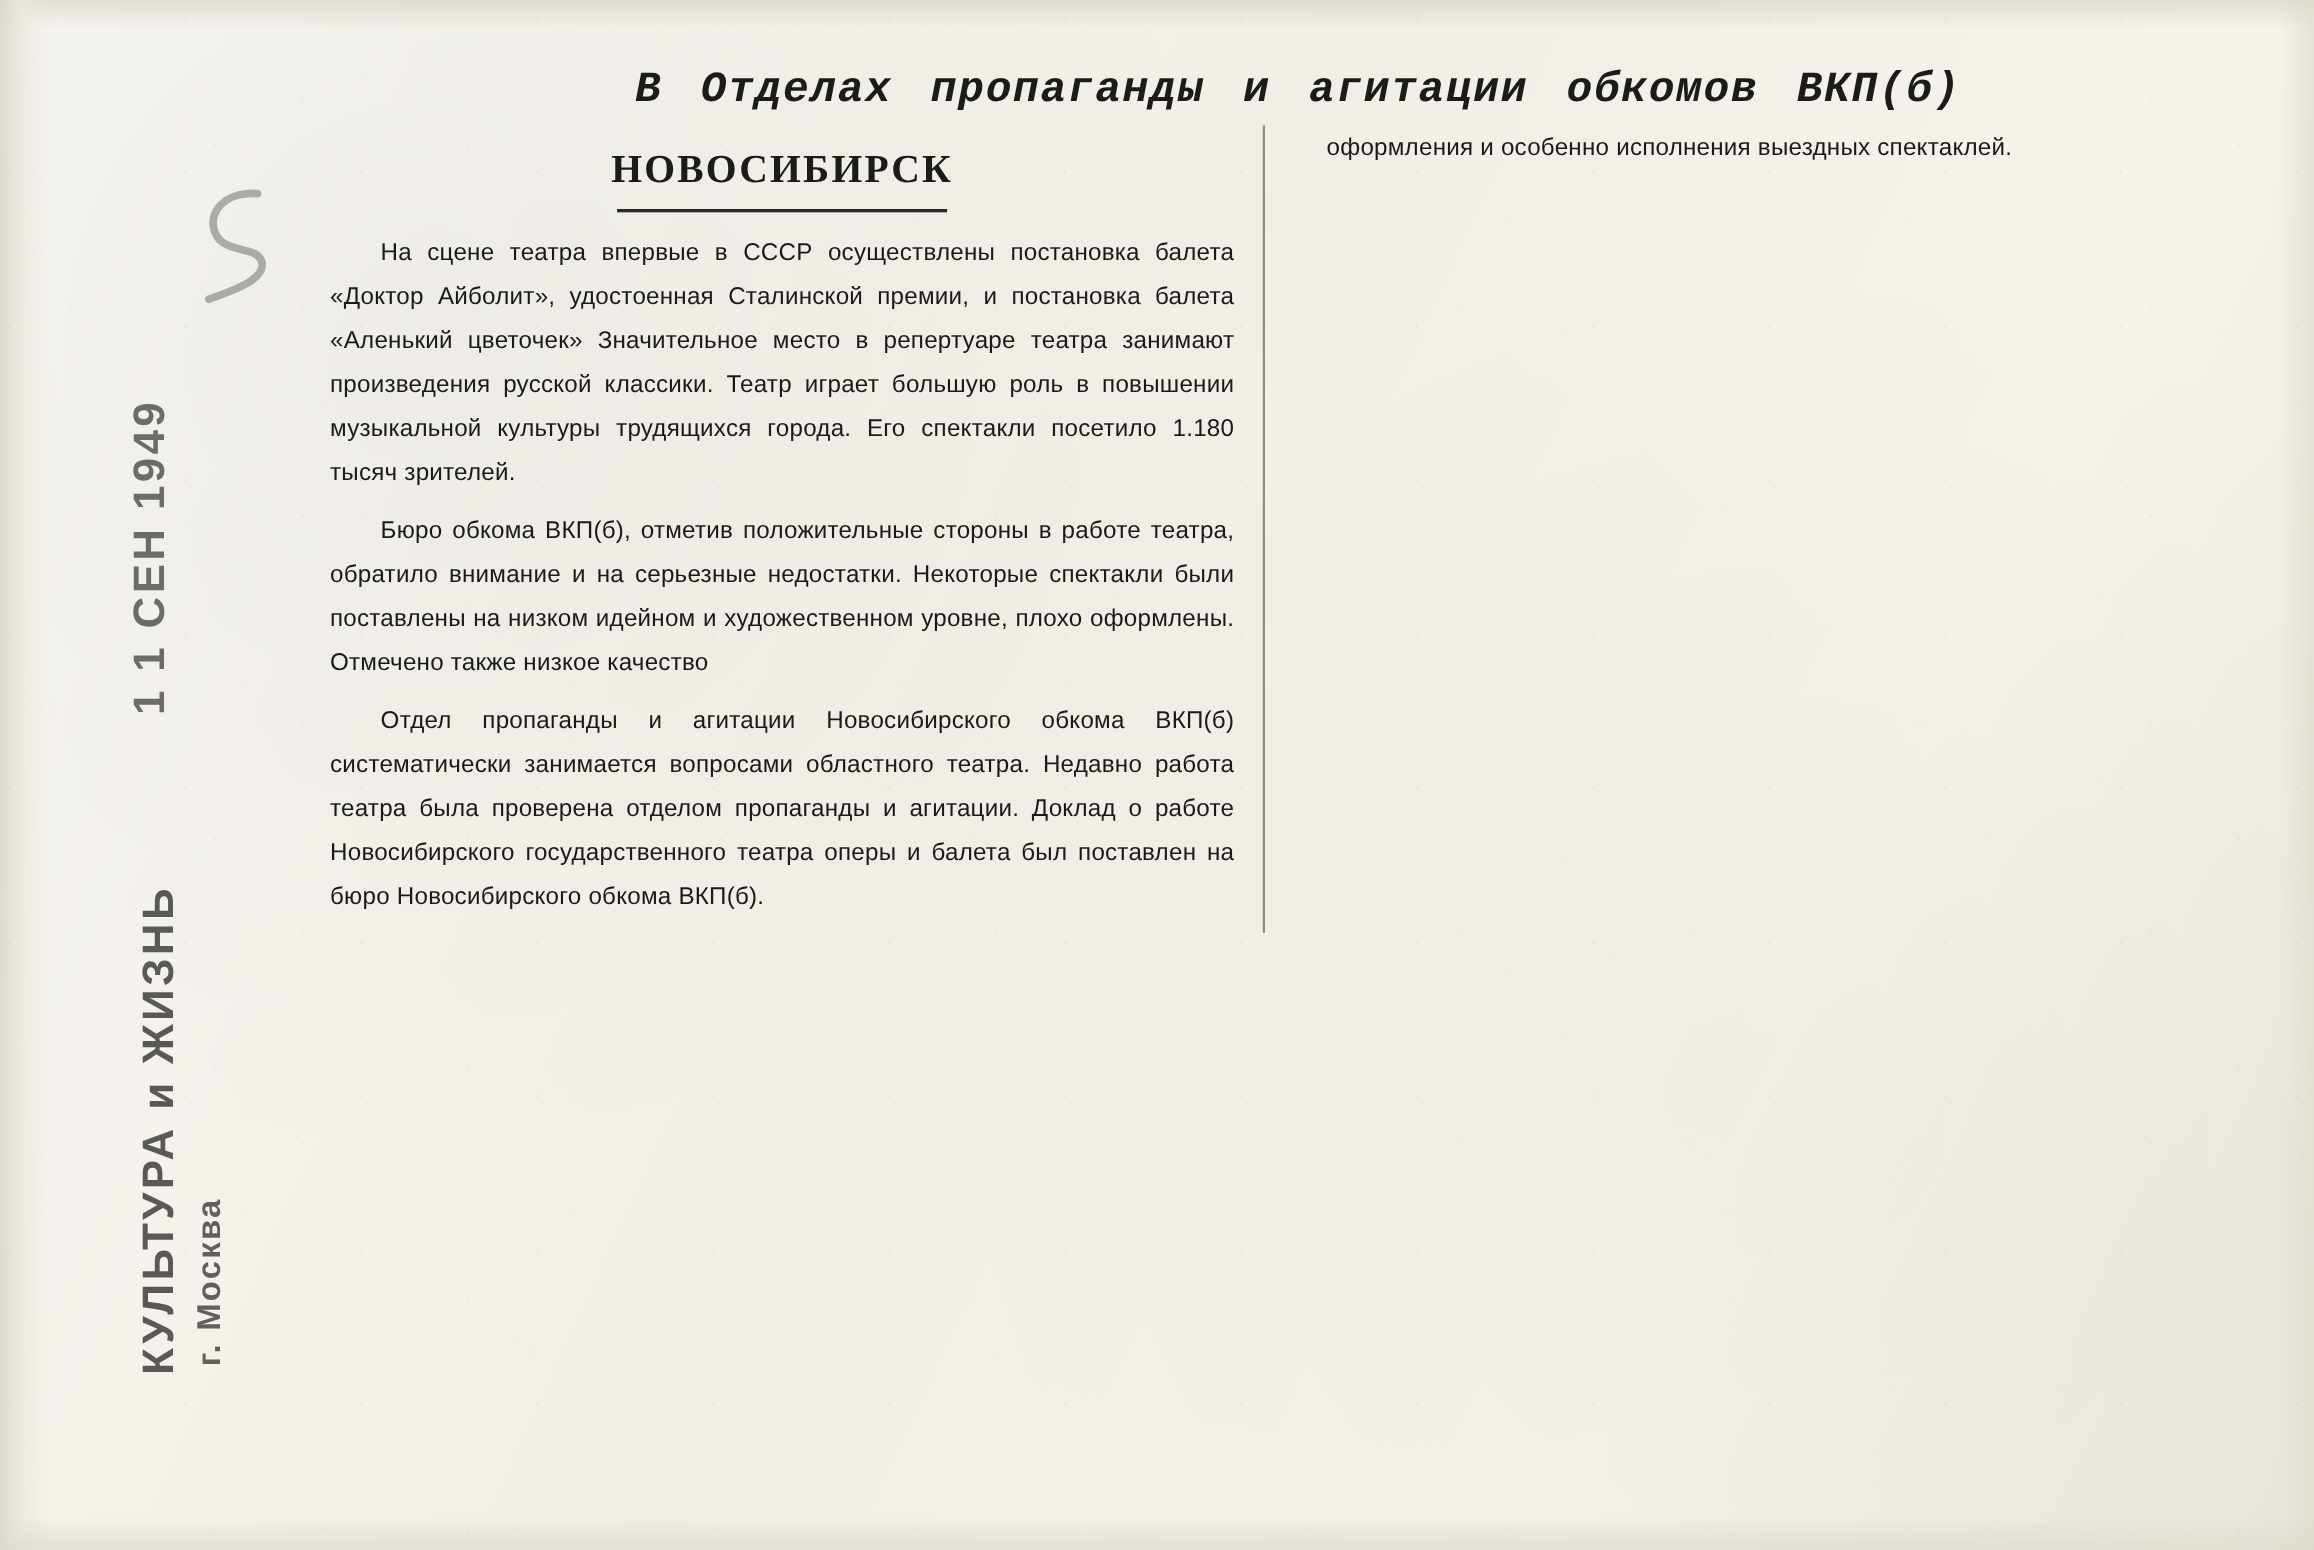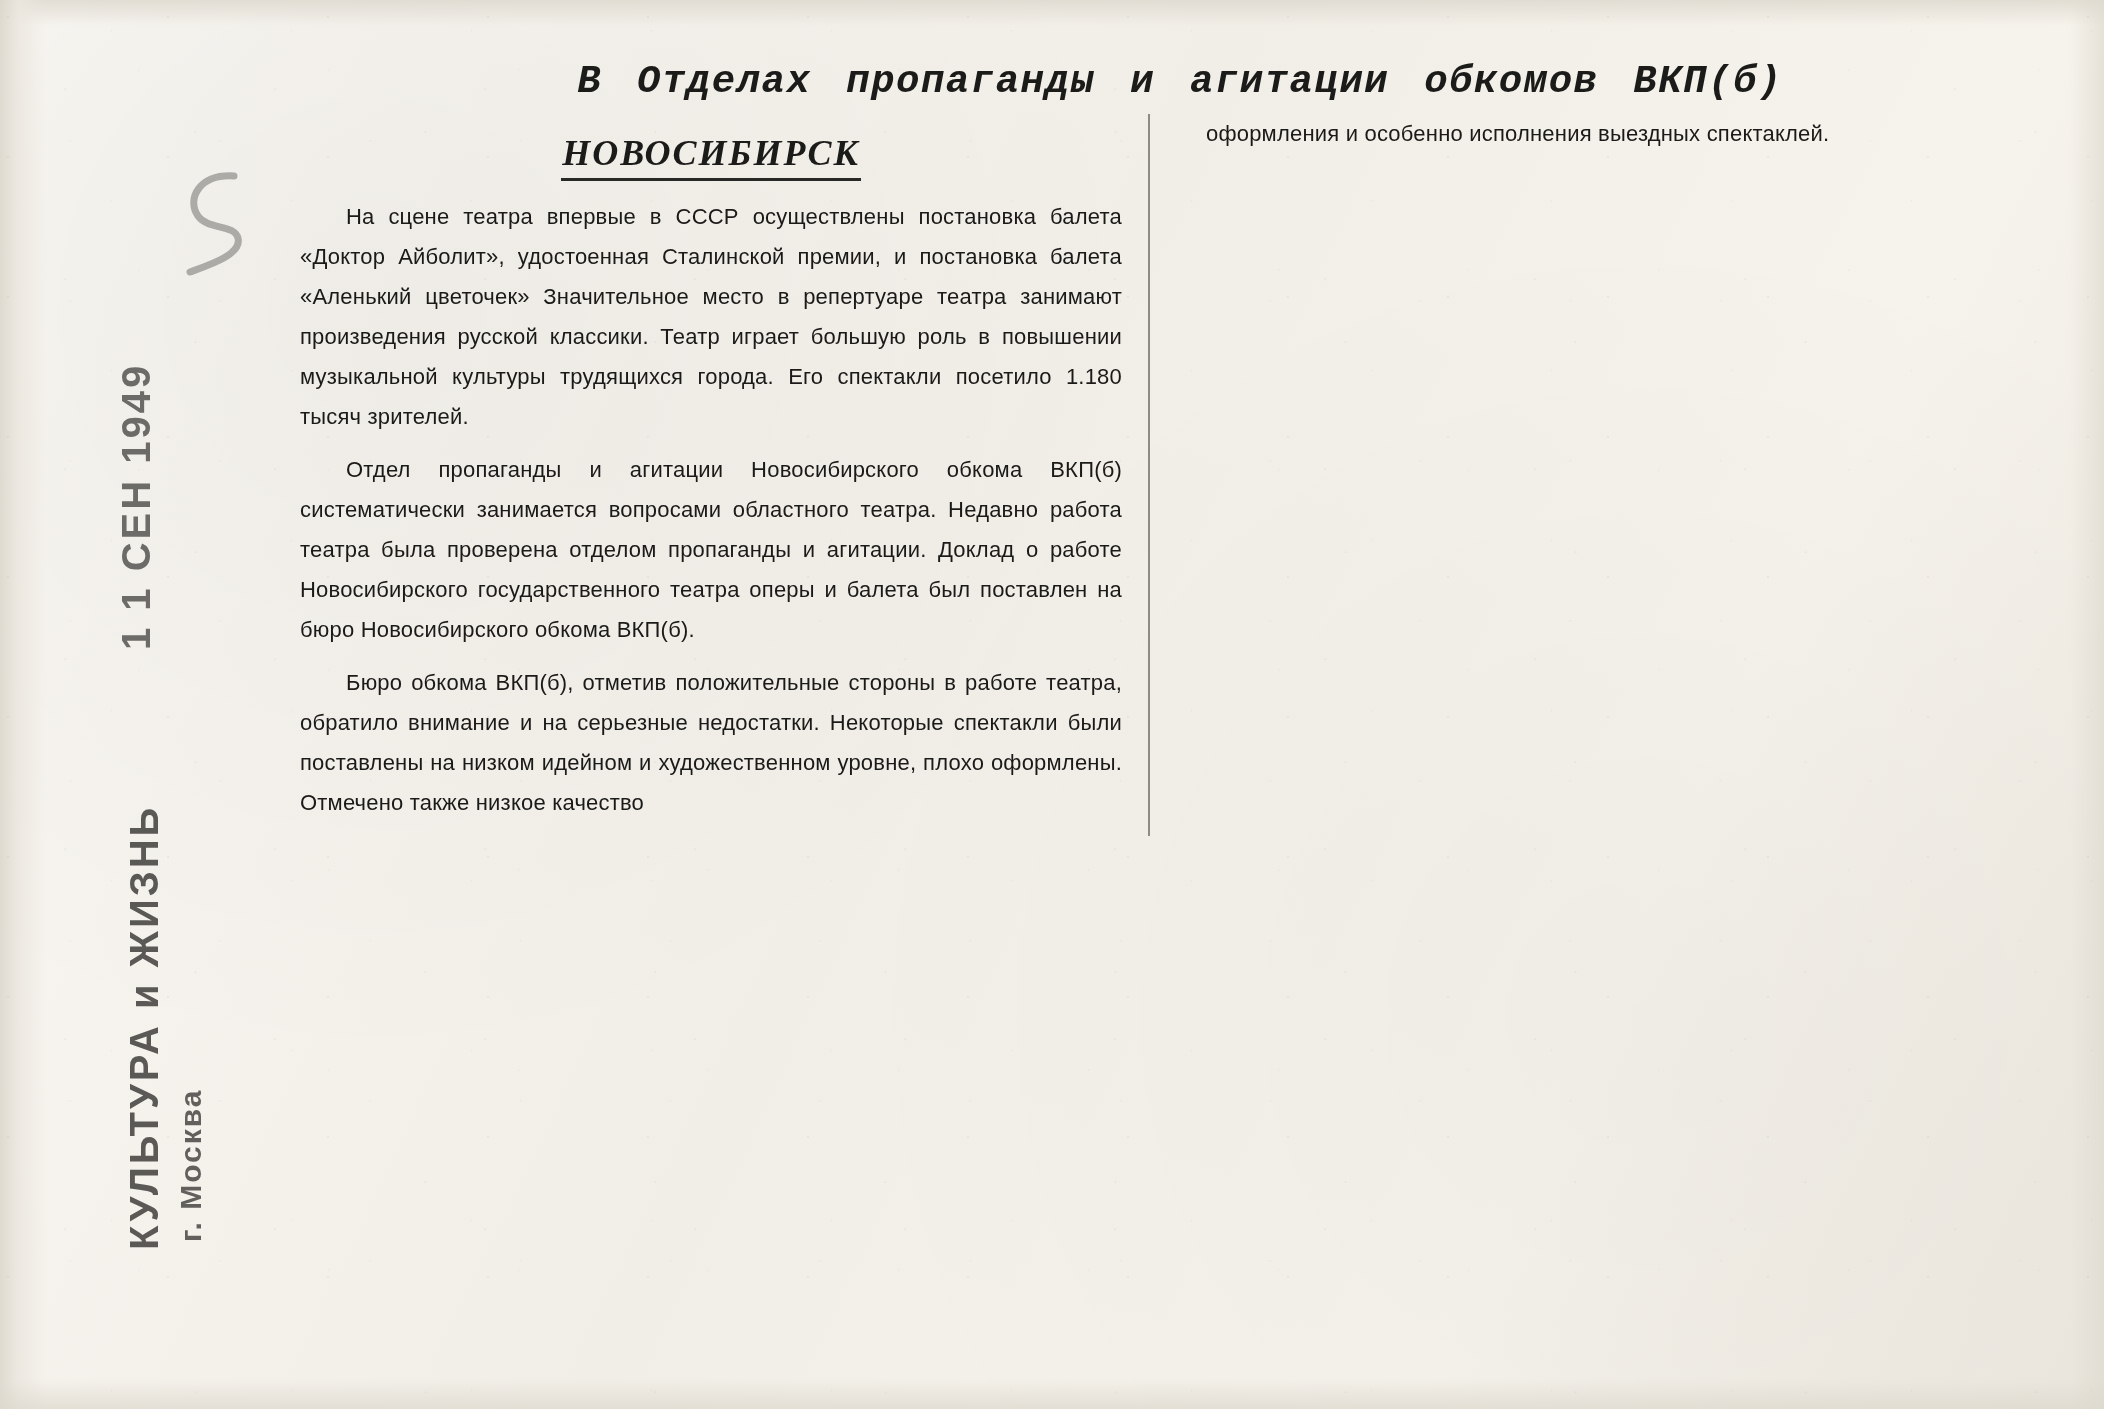--- a/index.html
+++ b/index.html
@@ -150,27 +150,26 @@
     align-items: flex-start;
   }
   .column {
     width: 840px;
     position: relative;
   }
   #col-left { border-right: 2px solid #8f8b82; padding-right: 26px; width: 822px; }
 
   #city-label {
     font-family: "Liberation Serif", serif;
-    font-style: italic;
     font-weight: 700;
     font-size: 36px;
     letter-spacing: 2px;
     color: #1d1d1c;
     text-align: center;
-    margin: 18px 0 4px 0;
+    margin: 18px 0 16px 0;
   }
   #city-rule {
     width: 300px;
     height: 3px;
     background: #2a2a28;
     margin: 0 auto 16px auto;
   }
 
   p.body {
     font-family: "Liberation Sans", sans-serif;
@@ -208,22 +207,22 @@
 
     <h1 id="headline">В Отделах пропаганды и агитации обкомов ВКП(б)</h1>
 
     <div id="columns">
 
       <div class="column" id="col-left">
         <div id="city-label">НОВОСИБИРСК</div>
         <div id="city-rule"></div>
 
         <p class="body">На сцене театра впервые в СССР осуществлены постановка балета «Доктор Айболит», удостоенная Сталинской премии, и постановка балета «Аленький цветочек» Значительное место в репертуаре театра занимают произведения русской классики. Театр играет большую роль в повышении музыкальной культуры трудящихся города. Его спектакли посетило 1.180 тысяч зрителей.</p>
+        <p class="body">Бюро обкома ВКП(б), отметив положительные стороны в работе театра, обратило внимание и на серьезные недостатки. Некоторые спектакли были поставлены на низком идейном и художественном уровне, плохо оформлены. Отмечено также низкое качество</p>
         <p class="body">Отдел пропаганды и агитации Новосибирского обкома ВКП(б) систематически занимается вопросами областного театра. Недавно работа театра была проверена отделом пропаганды и агитации. Доклад о работе Новосибирского государственного театра оперы и балета был поставлен на бюро Новосибирского обкома ВКП(б).</p>
-        <p class="body">Бюро обкома ВКП(б), отметив положительные стороны в работе театра, обратило внимание и на серьезные недостатки. Некоторые спектакли были поставлены на низком идейном и художественном уровне, плохо оформлены. Отмечено также низкое качество</p>
       </div>
 
       <div class="column" id="col-right">
         <p class="body">оформления и особенно исполнения выездных спектаклей.</p>
       </div>
 
     </div>
   </div>
 
   <div id="grain"></div>

